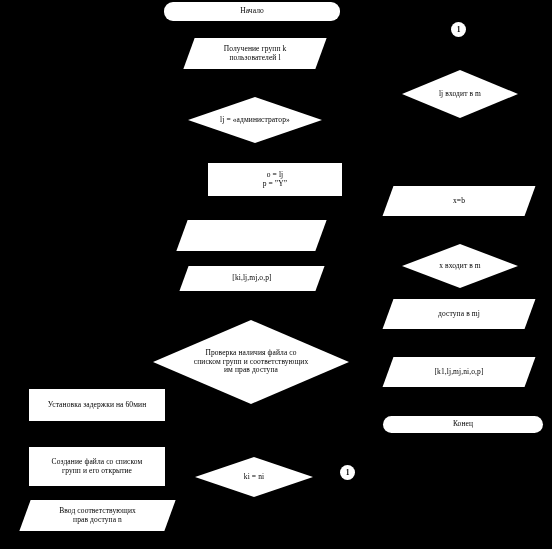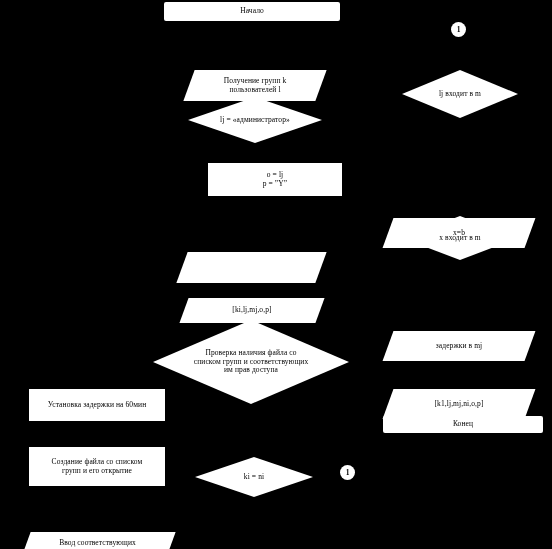--- a/index.html
+++ b/index.html
@@ -34,28 +34,27 @@
     padding: 0 4px;
     box-sizing: border-box;
     white-space: pre-line;
   }
 
   
   .proc { }
 
   
   .term {
-    border-radius: 2px;
+    border-radius: 9px;
     justify-content: flex-end;
   }
 
   
   .data {
     background: transparent;
-    margin-top: 32px;
   }
   .data .skewbox {
     position: absolute;
     inset: 0;
     background: #ffffff;
     transform: skewX(-20deg);
   }
   .data .txt {
     position: relative;
     z-index: 2;
@@ -163,28 +162,28 @@
     <span class="dia"></span>
     <span class="txt">lj входит в m</span>
   </div>
 
 
   <div class="node data" style="left:388px; top:186px; width:142px; height:30px;">
     <span class="skewbox"></span>
     <span class="txt">x=b</span>
   </div>
 
-  <div class="node dec" style="left:402px; top:216px; width:116px; height:44px;">
+  <div class="node dec" style="left:402px; top:244px; width:116px; height:44px;">
     <span class="dia"></span>
     <span class="txt">x входит в m</span>
   </div>
 
   <div class="node data" style="left:388px; top:299px; width:142px; height:30px;">
     <span class="skewbox"></span>
-    <span class="txt">задержки в mj</span>
+    <span class="txt">доступа в mj</span>
   </div>
 
   <div class="node data" style="left:388px; top:357px; width:142px; height:30px;">
     <span class="skewbox"></span>
     <span class="txt">[k1,lj,mj,ni,o,p]</span>
   </div>
 
   <div class="node term" style="left:383px; top:416px; width:160px; height:17px;">
     <span class="txt">Конец</span>
   </div>

